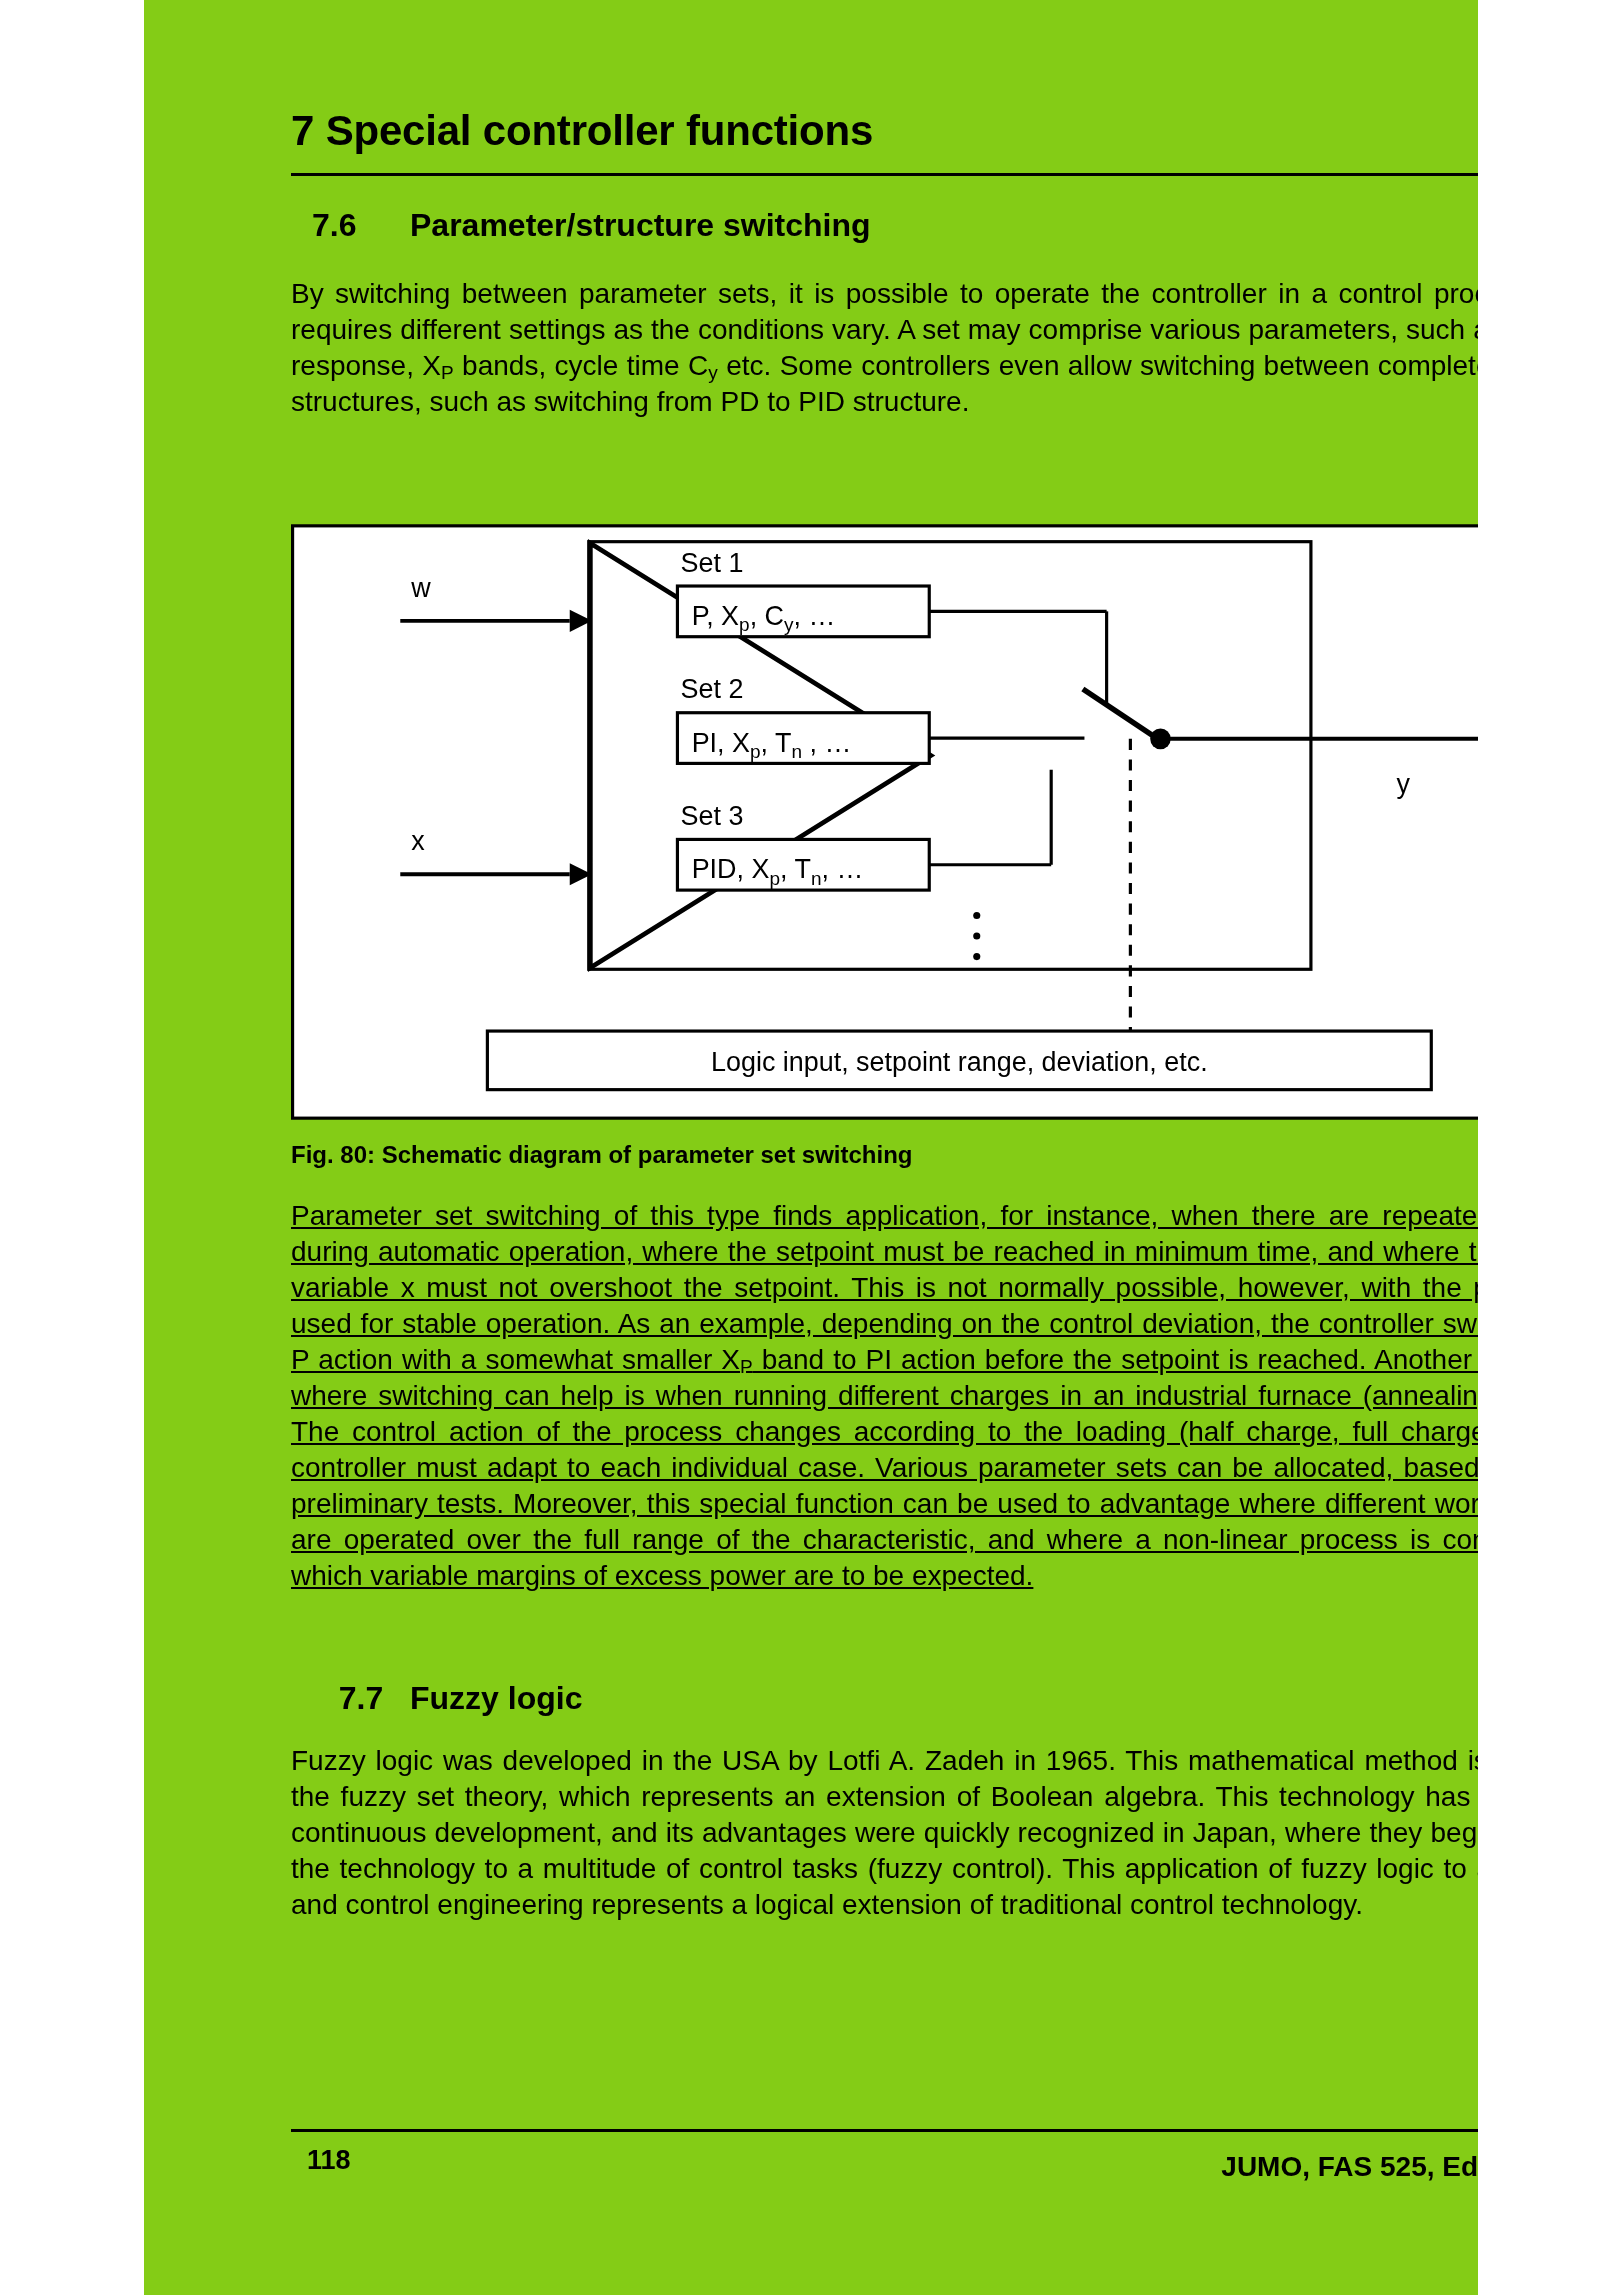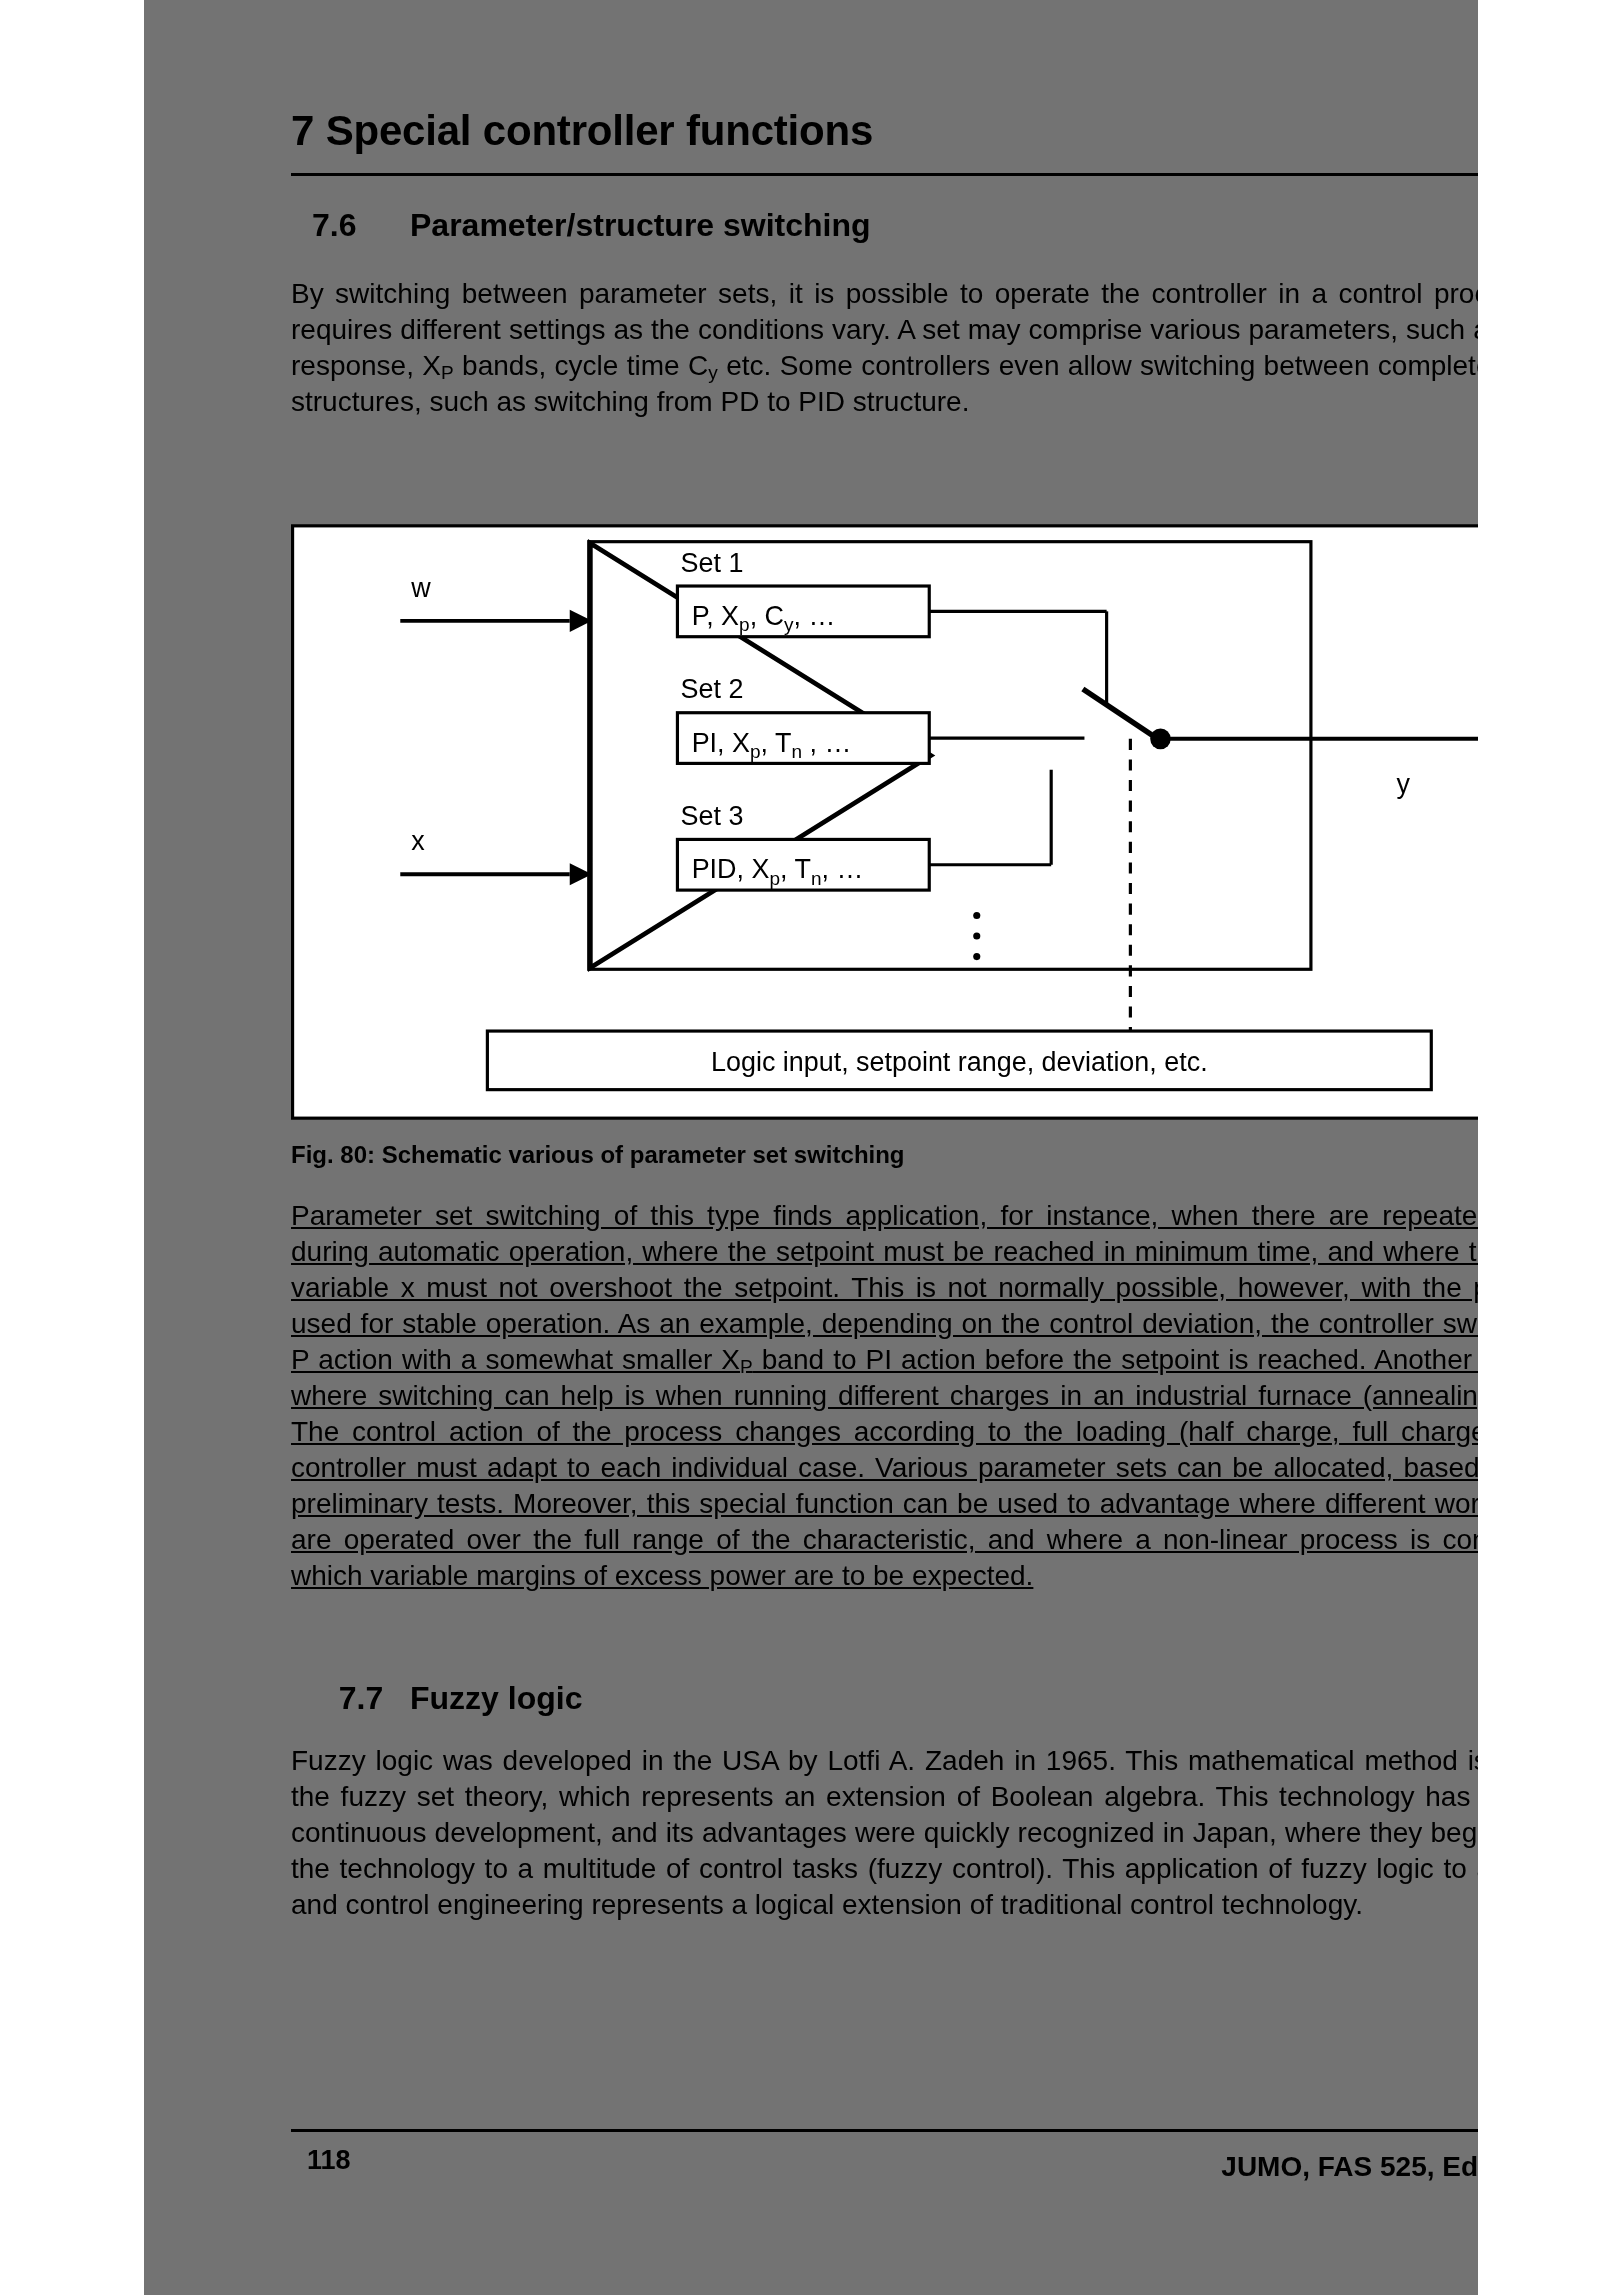--- a/index.html
+++ b/index.html
@@ -9,21 +9,21 @@
     background: #ffffff;
   }
   body {
     font-family: "Liberation Sans", sans-serif;
     color: #000000;
   }
   .page {
     position: relative;
     width: 1334px;
     height: 2295px;
-    background: #737373;
+    background: #84cc16;
     box-sizing: border-box;
     margin: 0 auto;
     overflow: hidden;
   }
   .content {
     position: absolute;
     left: 147px;
     top: 0;
     width: 1324px;
     height: 2295px;
@@ -209,21 +209,21 @@
         </text>
 
         <text x="506" y="447" font-family="Liberation Sans, sans-serif" font-size="34" fill="#000000">
           <tspan>PID, X</tspan><tspan font-size="24" dy="8">p</tspan><tspan dy="-8">, T</tspan><tspan font-size="24" dy="8">n</tspan><tspan dy="-8">, …</tspan>
         </text>
 
         <text x="844" y="690" text-anchor="middle" font-family="Liberation Sans, sans-serif" font-size="34" fill="#000000">Logic input, setpoint range, deviation, etc.</text>
       </svg>
     </div>
 
-    <div class="fig-caption">Fig. 80: Schematic various of parameter set switching</div>
+    <div class="fig-caption">Fig. 80: Schematic diagram of parameter set switching</div>
 
     <div class="para" id="p3"><span>Parameter set switching of this type finds application, for instance, when there are repeated start-ups during automatic operation, where the setpoint must be reached in minimum time, and where the process variable x must not overshoot the setpoint. This is not normally possible, however, with the parameters used for stable operation. As an example, depending on the control deviation, the controller switches from P action with a somewhat smaller X</span><sub>P</sub><span> band to PI action before the setpoint is reached. Another application where switching can help is when running different charges in an industrial furnace (annealing furnace). The control action of the process changes according to the loading (half charge, full charge), and the controller must adapt to each individual case. Various parameter sets can be allocated, based on certain preliminary tests. Moreover, this special function can be used to advantage where different working points are operated over the full range of the characteristic, and where a non-linear process is concerned, in which variable margins of excess power are to be expected.</span></div>
 
     <div class="section-head" id="sec-77">
       <span class="num">7.7</span><span>Fuzzy logic</span>
     </div>
 
     <div class="para" id="p4">Fuzzy logic was developed in the USA by Lotfi A. Zadeh in 1965. This mathematical method is based on the fuzzy set theory, which represents an extension of Boolean algebra. This technology has undergone continuous development, and its advantages were quickly recognized in Japan, where they began to apply the technology to a multitude of control tasks (fuzzy control). This application of fuzzy logic to automation and control engineering represents a logical extension of traditional control technology.</div>
 
     <div class="footer-rule"></div>

